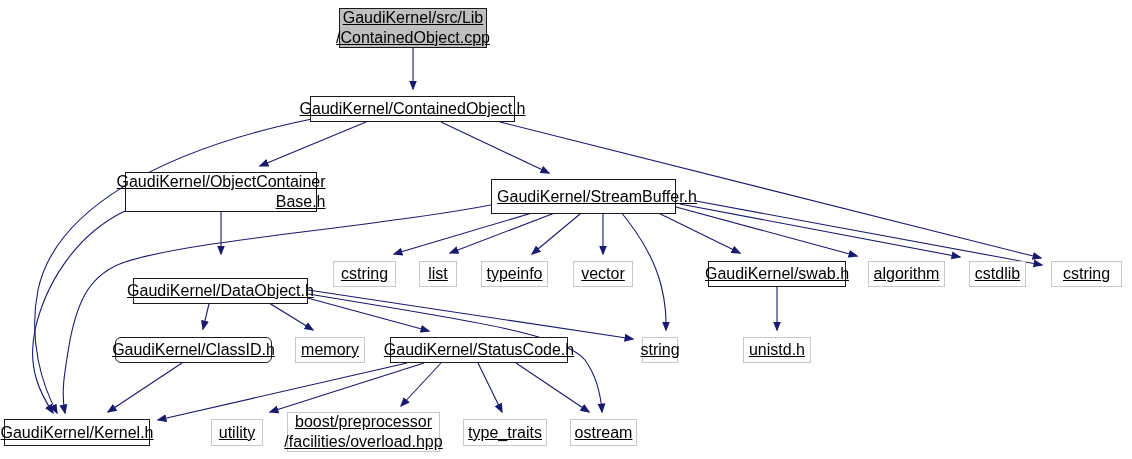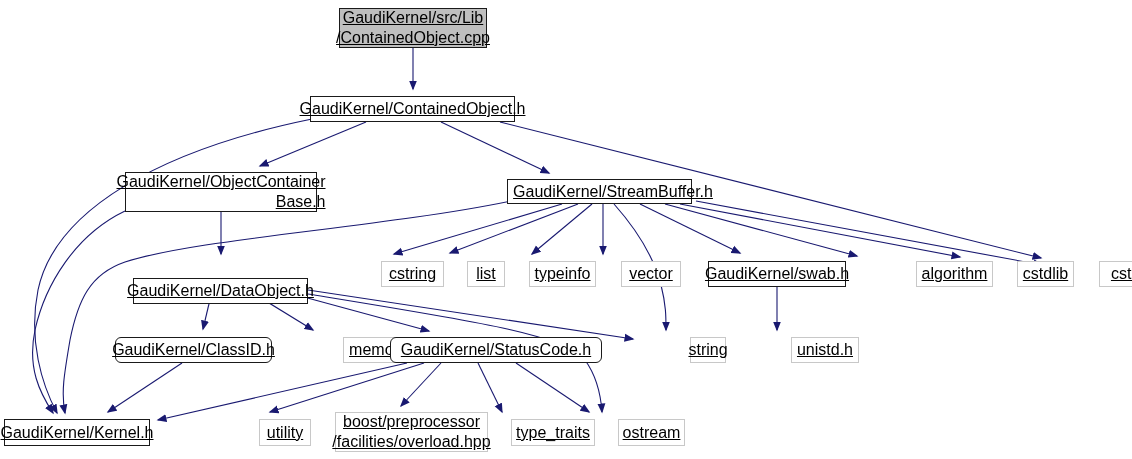--- a/index.html
+++ b/index.html
@@ -46,21 +46,20 @@
     background: var(--node-fill, #ffffff);
     padding: 0 2px;
     text-decoration: underline;
   }
   .node.header {
     border: 1px solid var(--header-border, #000000);
     cursor: pointer;
   }
   .node.system {
     border: 1px solid var(--system-border, #c8c8c8);
-    margin-left: 48px;
   }
   .node.source {
     border: 1px solid var(--header-border, #000000);
     background: var(--source-fill, #bfbfbf);
   }
 </style>
 </head>
 <body>
 
 <div class="graph">
@@ -99,33 +98,33 @@
       <path d="M478,363 L502,412" class="edge" marker-end="url(#arrowhead)"></path>
       <path d="M516,363 L589,412" class="edge" marker-end="url(#arrowhead)"></path>
       <path d="M777,287 L777,330" class="edge" marker-end="url(#arrowhead)"></path>
     </svg>
 
 <div class="node source" style="left: 339px; top: 8px; width: 148px; height: 40px;">GaudiKernel/src/Lib
 /ContainedObject.cpp</div>
     <div class="node header" style="left: 310px; top: 96px; width: 205px; height: 26px;">GaudiKernel/ContainedObject.h</div>
     <div class="node header" style="left: 125px; top: 172px; width: 192px; height: 40px; text-align: right;">GaudiKernel/ObjectContainer
 Base.h</div>
-    <div class="node header" style="left: 507px; top: 179px; width: 185px; height: 25px; padding-left: 29px;">GaudiKernel/StreamBuffer.h</div>
+    <div class="node header" style="left: 491px; top: 179px; width: 185px; height: 35px; padding-left: 29px;">GaudiKernel/StreamBuffer.h</div>
     <div class="node header" style="left: 133px; top: 261px; width: 175px; height: 26px; margin-top: 17px;">GaudiKernel/DataObject.h</div>
     <div class="node system" style="left: 333px; top: 261px; width: 63px; height: 26px;">cstring</div>
     <div class="node system" style="left: 419px; top: 261px; width: 38px; height: 26px;">list</div>
     <div class="node system" style="left: 481px; top: 261px; width: 67px; height: 26px;">typeinfo</div>
     <div class="node system" style="left: 573px; top: 261px; width: 60px; height: 26px;">vector</div>
     <div class="node header" style="left: 708px; top: 261px; width: 138px; height: 26px;">GaudiKernel/swab.h</div>
     <div class="node system" style="left: 868px; top: 261px; width: 77px; height: 26px;">algorithm</div>
     <div class="node system" style="left: 969px; top: 261px; width: 57px; height: 26px;">cstdlib</div>
     <div class="node system" style="left: 1051px; top: 261px; width: 71px; height: 26px;">cstring</div>
     <div class="node header" style="left: 115px; top: 337px; width: 157px; height: 26px; border-radius: 6px;">GaudiKernel/ClassID.h</div>
     <div class="node system" style="left: 295px; top: 337px; width: 70px; height: 26px;">memory</div>
-    <div class="node header" style="left: 390px; top: 337px; width: 212px; height: 26px; border-radius: 6px;">GaudiKernel/StatusCode.h</div>
+    <div class="node header" style="left: 390px; top: 337px; width: 178px; height: 26px;">GaudiKernel/StatusCode.h</div>
     <div class="node system" style="left: 642px; top: 337px; width: 36px; height: 26px; text-align: right;">string</div>
     <div class="node system" style="left: 743px; top: 337px; width: 68px; height: 26px;">unistd.h</div>
     <div class="node header" style="left: 4px; top: 419px; width: 146px; height: 27px;">GaudiKernel/Kernel.h</div>
     <div class="node system" style="left: 211px; top: 419px; width: 52px; height: 27px;">utility</div>
     <div class="node system" style="left: 287px; top: 412px; width: 153px; height: 40px;">boost/preprocessor
 /facilities/overload.hpp</div>
     <div class="node system" style="left: 463px; top: 419px; width: 84px; height: 27px;">type_traits</div>
     <div class="node system" style="left: 570px; top: 419px; width: 67px; height: 27px;">ostream</div>
   </div>
 

